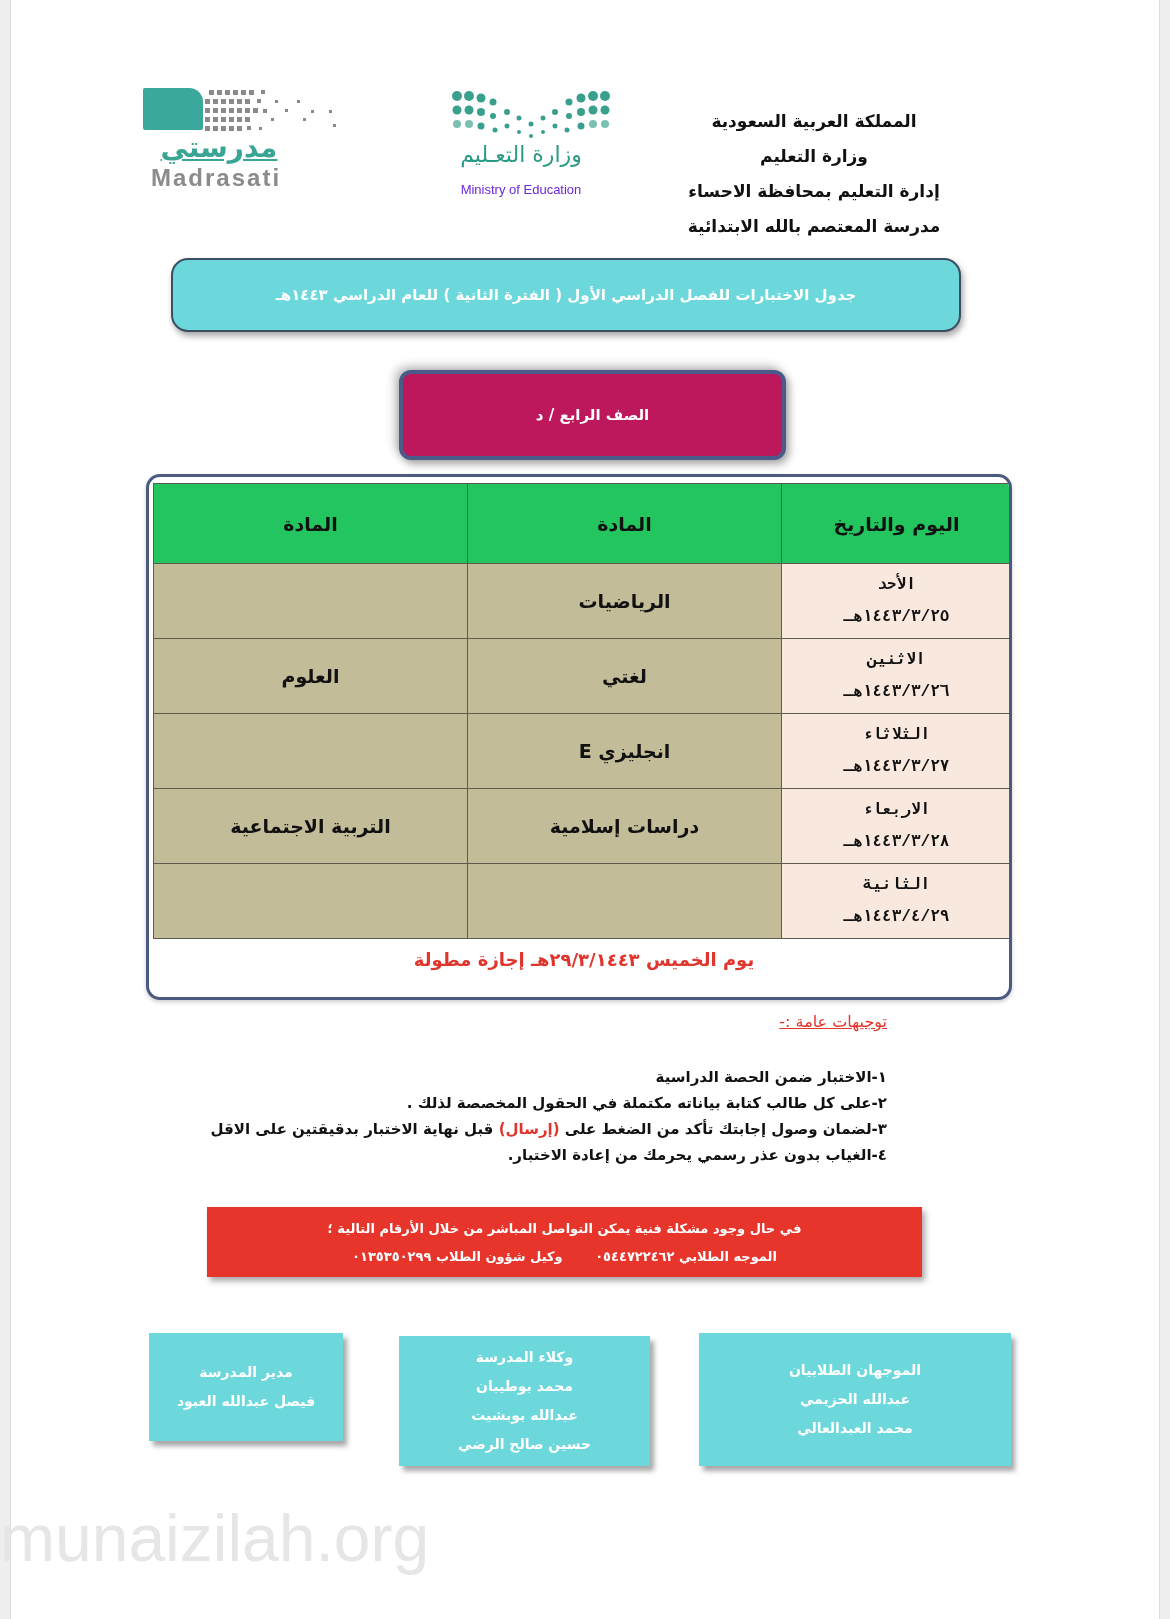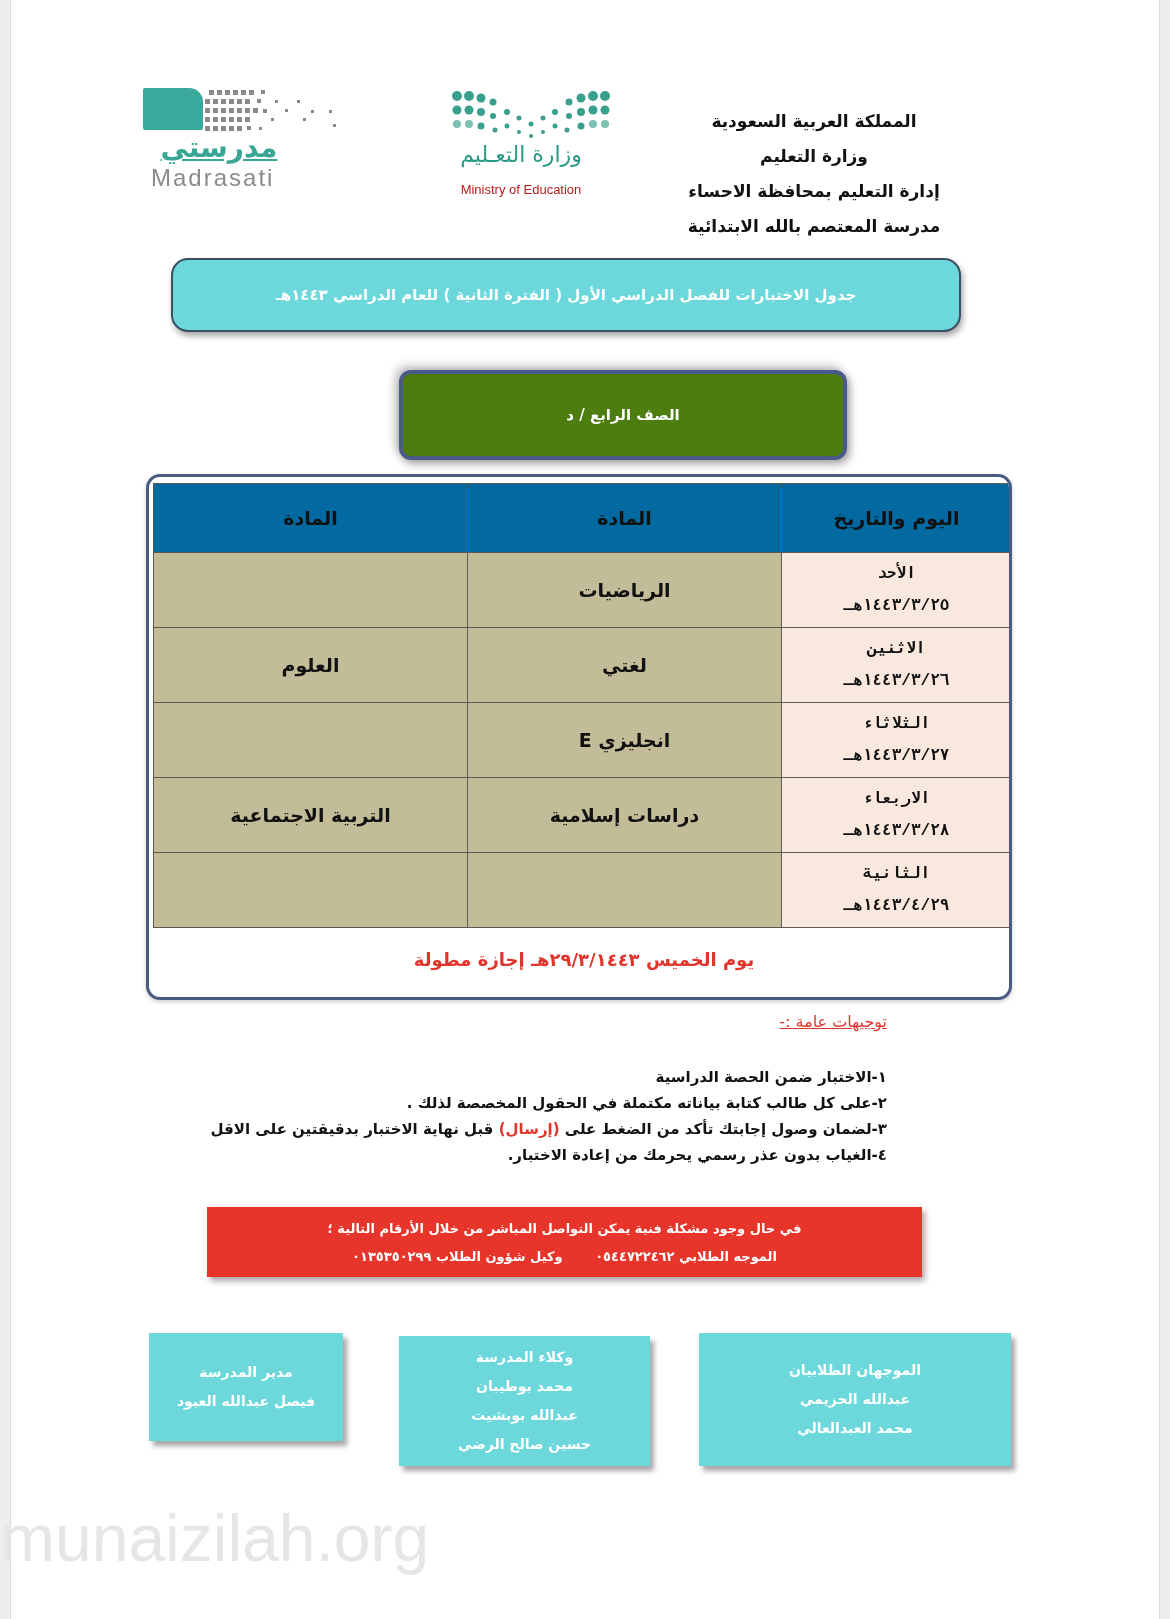--- a/index.html
+++ b/index.html
@@ -23,52 +23,52 @@
 
   
   .moe-logo { position: absolute; left: 420px; top: 88px; width: 180px; height: 120px; }
   .moe-dots { position: absolute; left: 20px; top: 2px; width: 160px; height: 50px; }
   .moe-ar {
     position: absolute; left: 0; top: 54px; width: 180px; text-align: center;
     direction: rtl; color: #2a9a85; font-size: 22px;
   }
   .moe-en {
     position: absolute; left: 0; top: 94px; width: 180px; text-align: center;
-    color: #b91c1c; font-size: 13px; font-family: "Liberation Sans", sans-serif;
+    color: #6d28d9; font-size: 13px; font-family: "Liberation Sans", sans-serif;
   }
 
   
   .mad-logo { position: absolute; left: 120px; top: 82px; width: 230px; height: 110px; }
   .mad-book {
     position: absolute; left: 12px; top: 6px; width: 60px; height: 42px;
     background: #3aa89a; border-radius: 2px 14px 2px 2px;
   }
   .mad-grid { position: absolute; left: 74px; top: 6px; width: 150px; height: 44px; }
   .mad-ar {
     position: absolute; left: 8px; top: 48px; width: 160px; text-align: center;
     direction: rtl; color: #38a595; font-size: 28px; line-height: 36px; font-weight: bold; text-decoration: underline;
   }
   .mad-en {
     position: absolute; left: 20px; top: 82px; color: #8b8b8b;
-    font-size: 24px; letter-spacing: 2px; font-family: "Liberation Sans", sans-serif;
+    font-size: 24px; letter-spacing: 2px; font-family: "Liberation Sans", sans-serif; font-weight: bold;
   }
 
   
   .title-banner {
     position: absolute; left: 160px; top: 258px; width: 790px; height: 74px;
     background: #6cd8db; border: 2px solid #3b4f63; border-radius: 17px;
     box-shadow: 2px 4px 6px rgba(0,0,0,0.35);
     display: flex; align-items: center; justify-content: center;
     direction: rtl; color: #ffffff; font-weight: bold; font-size: 15px;
   }
 
   
   .class-badge {
-    position: absolute; left: 388px; top: 370px; width: 448px; height: 90px;
-    background: #4d7c0f; border: 4px solid #4a5b8a; border-radius: 12px;
+    position: absolute; left: 388px; top: 370px; width: 387px; height: 90px;
+    background: #be185d; border: 4px solid #4a5b8a; border-radius: 12px;
     box-shadow: -4px -4px 10px rgba(0,0,0,0.25), 3px 4px 8px rgba(0,0,0,0.35);
     display: flex; align-items: center; justify-content: center;
     direction: rtl; color: #ffffff; font-weight: bold; font-size: 15px;
   }
 
   
   .table-frame {
     position: absolute; left: 135px; top: 474px; width: 866px; height: 526px;
     border: 3px solid #4a5a80; border-radius: 14px; background: #ffffff;
     box-shadow: 0 2px 4px rgba(0,0,0,0.2);
@@ -76,21 +76,21 @@
   }
   table.schedule {
     position: absolute; left: 4px; top: 6px; width: 858px;
     border-collapse: collapse; direction: rtl; table-layout: fixed;
   }
   table.schedule td, table.schedule th {
     border: 1px solid #5e5a4f; text-align: center; vertical-align: middle;
     font-weight: bold; color: #111;
   }
   table.schedule th {
-    background: #0369a1; height: 69px; font-size: 19px;
+    background: #22c55e; height: 80px; font-size: 19px;
   }
   table.schedule td.day {
     background: #f9e8de; height: 75px; font-size: 16px; line-height: 32px; font-family: Liberation Mono, monospace;
   }
   table.schedule td.subj {
     background: #c3bc98; font-size: 19px;
   }
   .holiday {
     position: absolute; left: 0; top: 472px; width: 860px; text-align: center;
     direction: rtl; color: #e0352c; font-weight: bold; font-size: 18px; padding-left: 10px;

